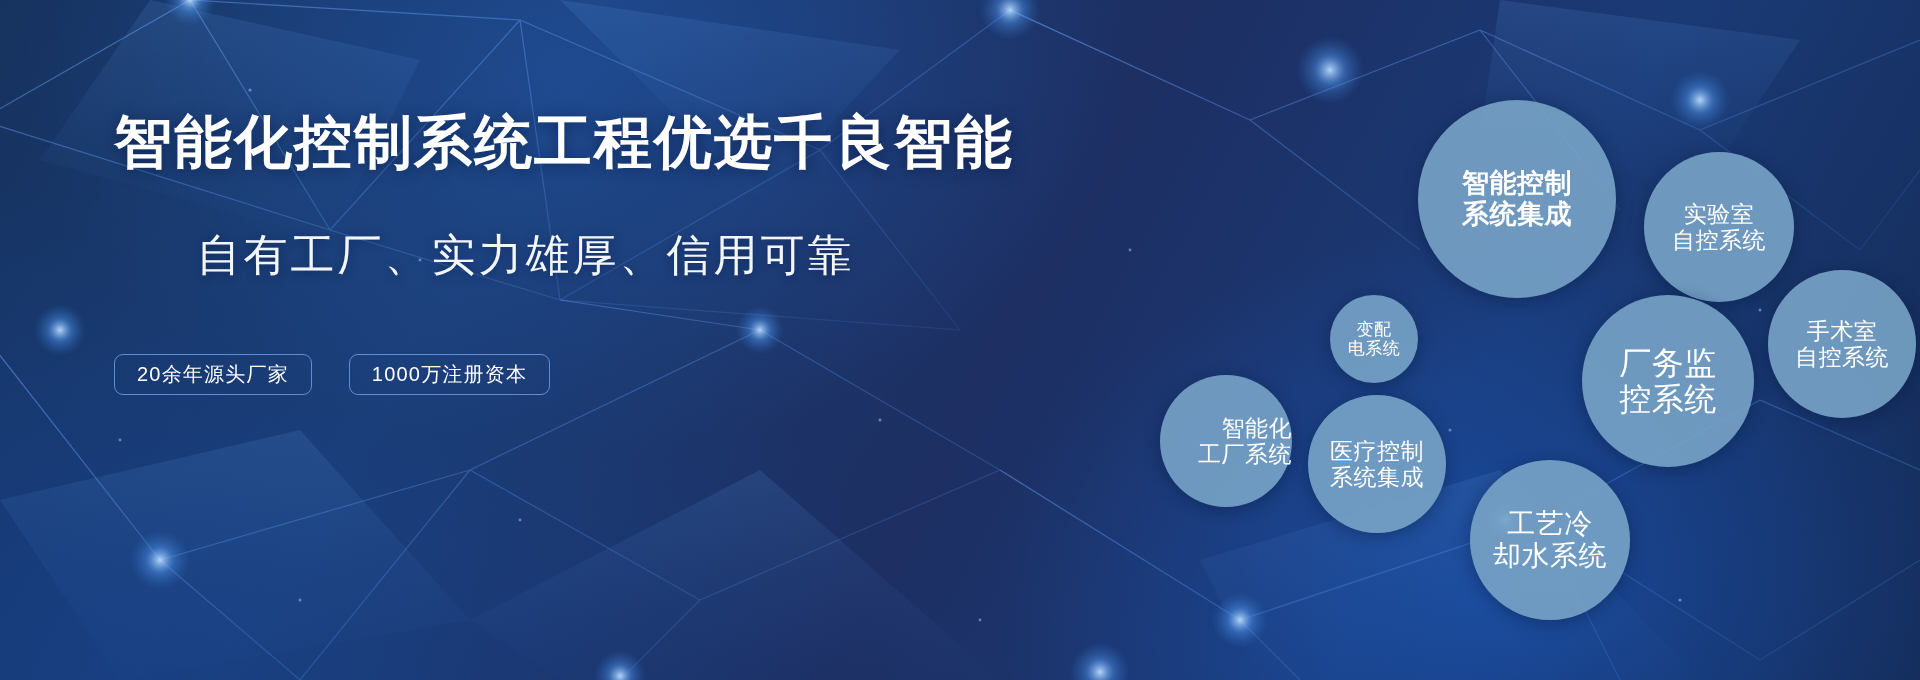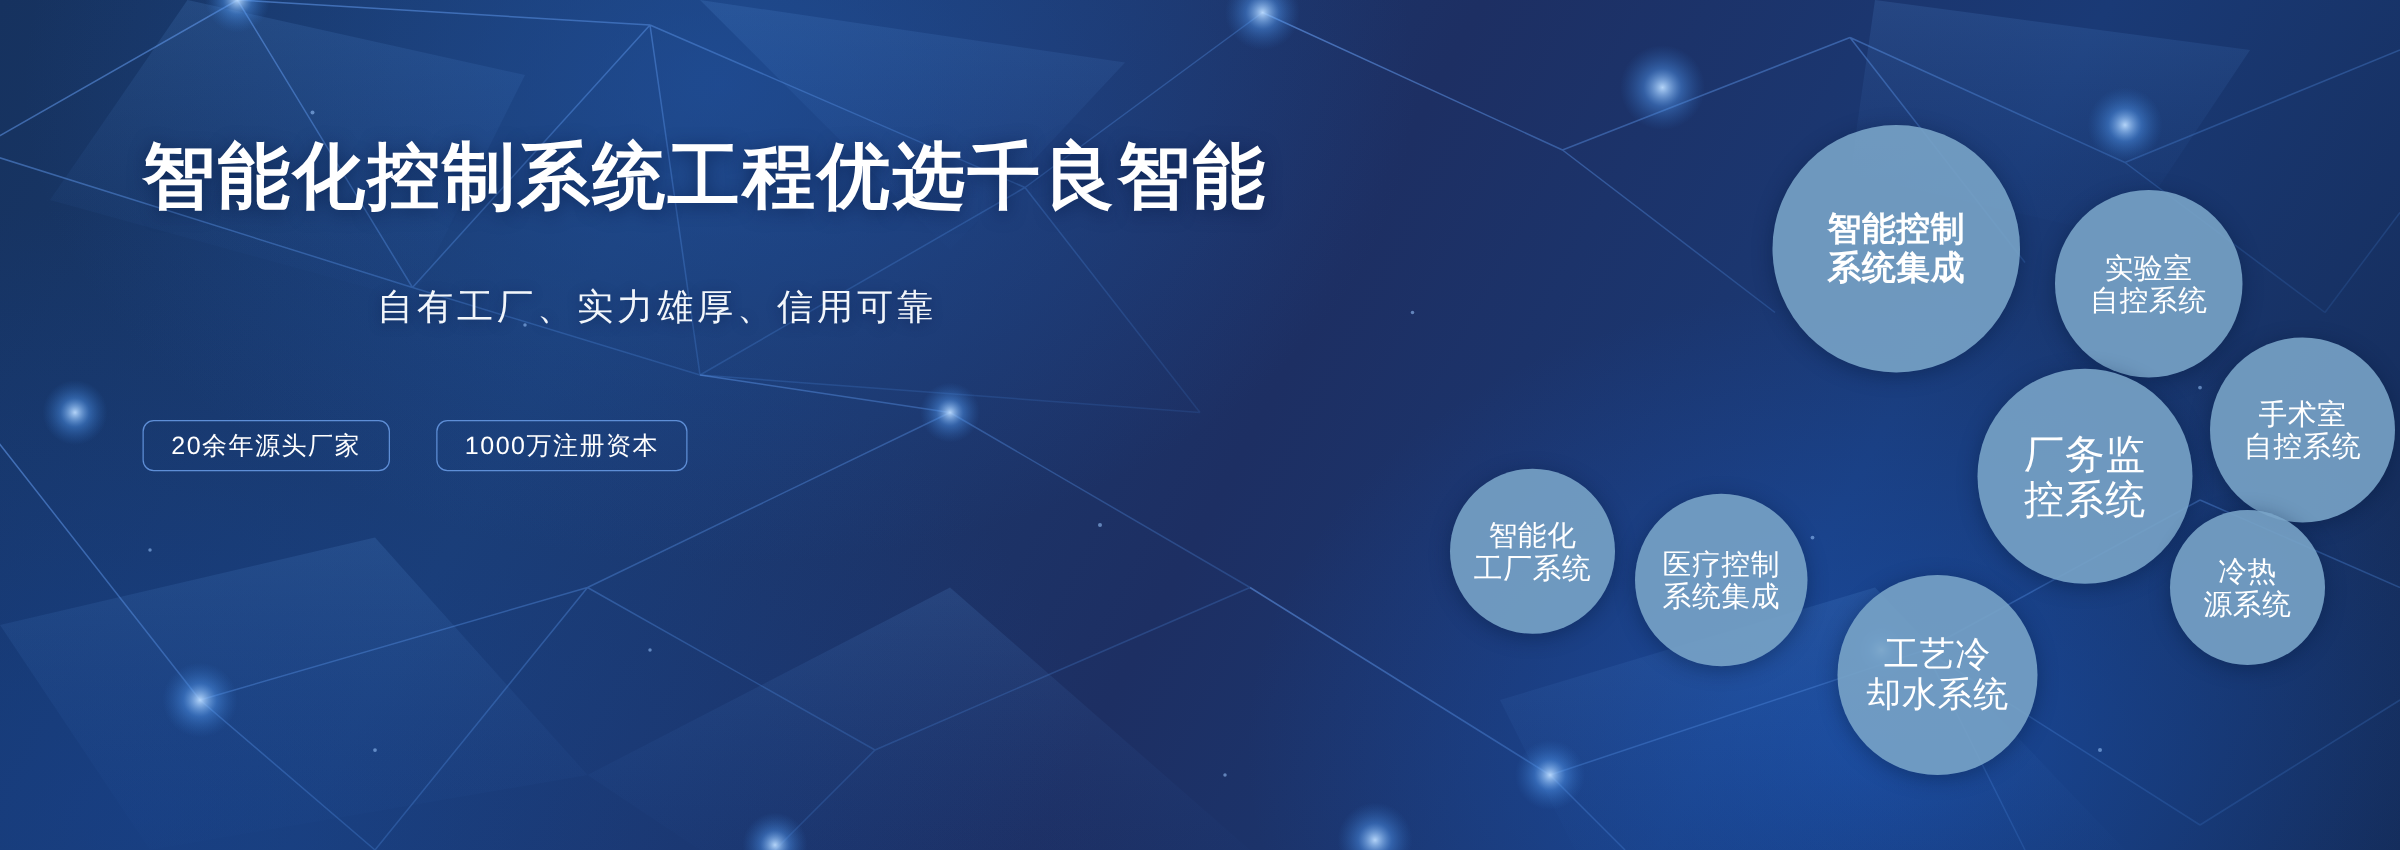--- a/index.html
+++ b/index.html
@@ -16,21 +16,21 @@
   
   .net{position:absolute;inset:0;width:1920px;height:680px;pointer-events:none;}
   
   .left-block{position:absolute;left:114px;top:110px;width:820px;text-align:center;}
   .headline{
     font-size:58px;font-weight:700;color:#ffffff;letter-spacing:2px;
     line-height:1.12;margin:0;white-space:nowrap;
     text-shadow:0 2px 14px rgba(0,20,60,0.55);
   }
   .subline{
-    margin:54px 0 0 3px;font-size:29px;font-weight:400;color:#f2f6fb;
+    margin:54px 0 0 3px;font-size:44px;font-weight:400;color:#f2f6fb;
     letter-spacing:3px;line-height:1.2;white-space:nowrap;
     text-shadow:0 2px 10px rgba(0,20,60,0.45);
   }
   .badges{margin-top:72px;display:flex;gap:37px;}
   .badge{
     display:flex;align-items:center;justify-content:center;
     height:41px;padding:0 22px;border-radius:9px;
     border:1.6px solid #5e8ed6;color:#ffffff;
     font-size:20px;letter-spacing:1.2px;white-space:nowrap;
     background:transparent;
@@ -139,35 +139,35 @@
         <span>系统集成</span>
       </div>
       <div class="bubble" style="left: 494px; top: 112px; width: 150px; height: 150px; font-size: 23px;">
         <span>实验室</span>
         <span>自控系统</span>
       </div>
       <div class="bubble" style="left: 618px; top: 230px; width: 148px; height: 148px; font-size: 23px;">
         <span>手术室</span>
         <span>自控系统</span>
       </div>
+      <div class="bubble" style="left: 180px; top: 255px; width: 88px; height: 88px; font-size: 17px;">
+        <span>变配</span>
+        <span>电系统</span>
+      </div>
       <div class="bubble" style="left: 432px; top: 255px; width: 172px; height: 172px; font-size: 32px;">
         <span>厂务监</span>
         <span>控系统</span>
       </div>
-      <div class="bubble" style="left: 10px; top: 335px; width: 132px; height: 132px; font-size: 23px;">
+      <div class="bubble" style="left: 10px; top: 335px; width: 132px; height: 132px; font-size: 23px; align-items: flex-end;">
         <span>智能化</span>
         <span>工厂系统</span>
       </div>
       <div class="bubble" style="left: 158px; top: 355px; width: 138px; height: 138px; font-size: 23px;">
         <span>医疗控制</span>
         <span>系统集成</span>
-      </div>
-      <div class="bubble" style="left: 586px; top: 368px; width: 124px; height: 124px; font-size: 23px;">
-        <span>冷热</span>
-        <span>源系统</span>
       </div>
       <div class="bubble" style="left: 320px; top: 420px; width: 160px; height: 160px; font-size: 28px;">
         <span>工艺冷</span>
         <span>却水系统</span>
       </div>
     </div>
 
 </div>
 
 </body></html>

